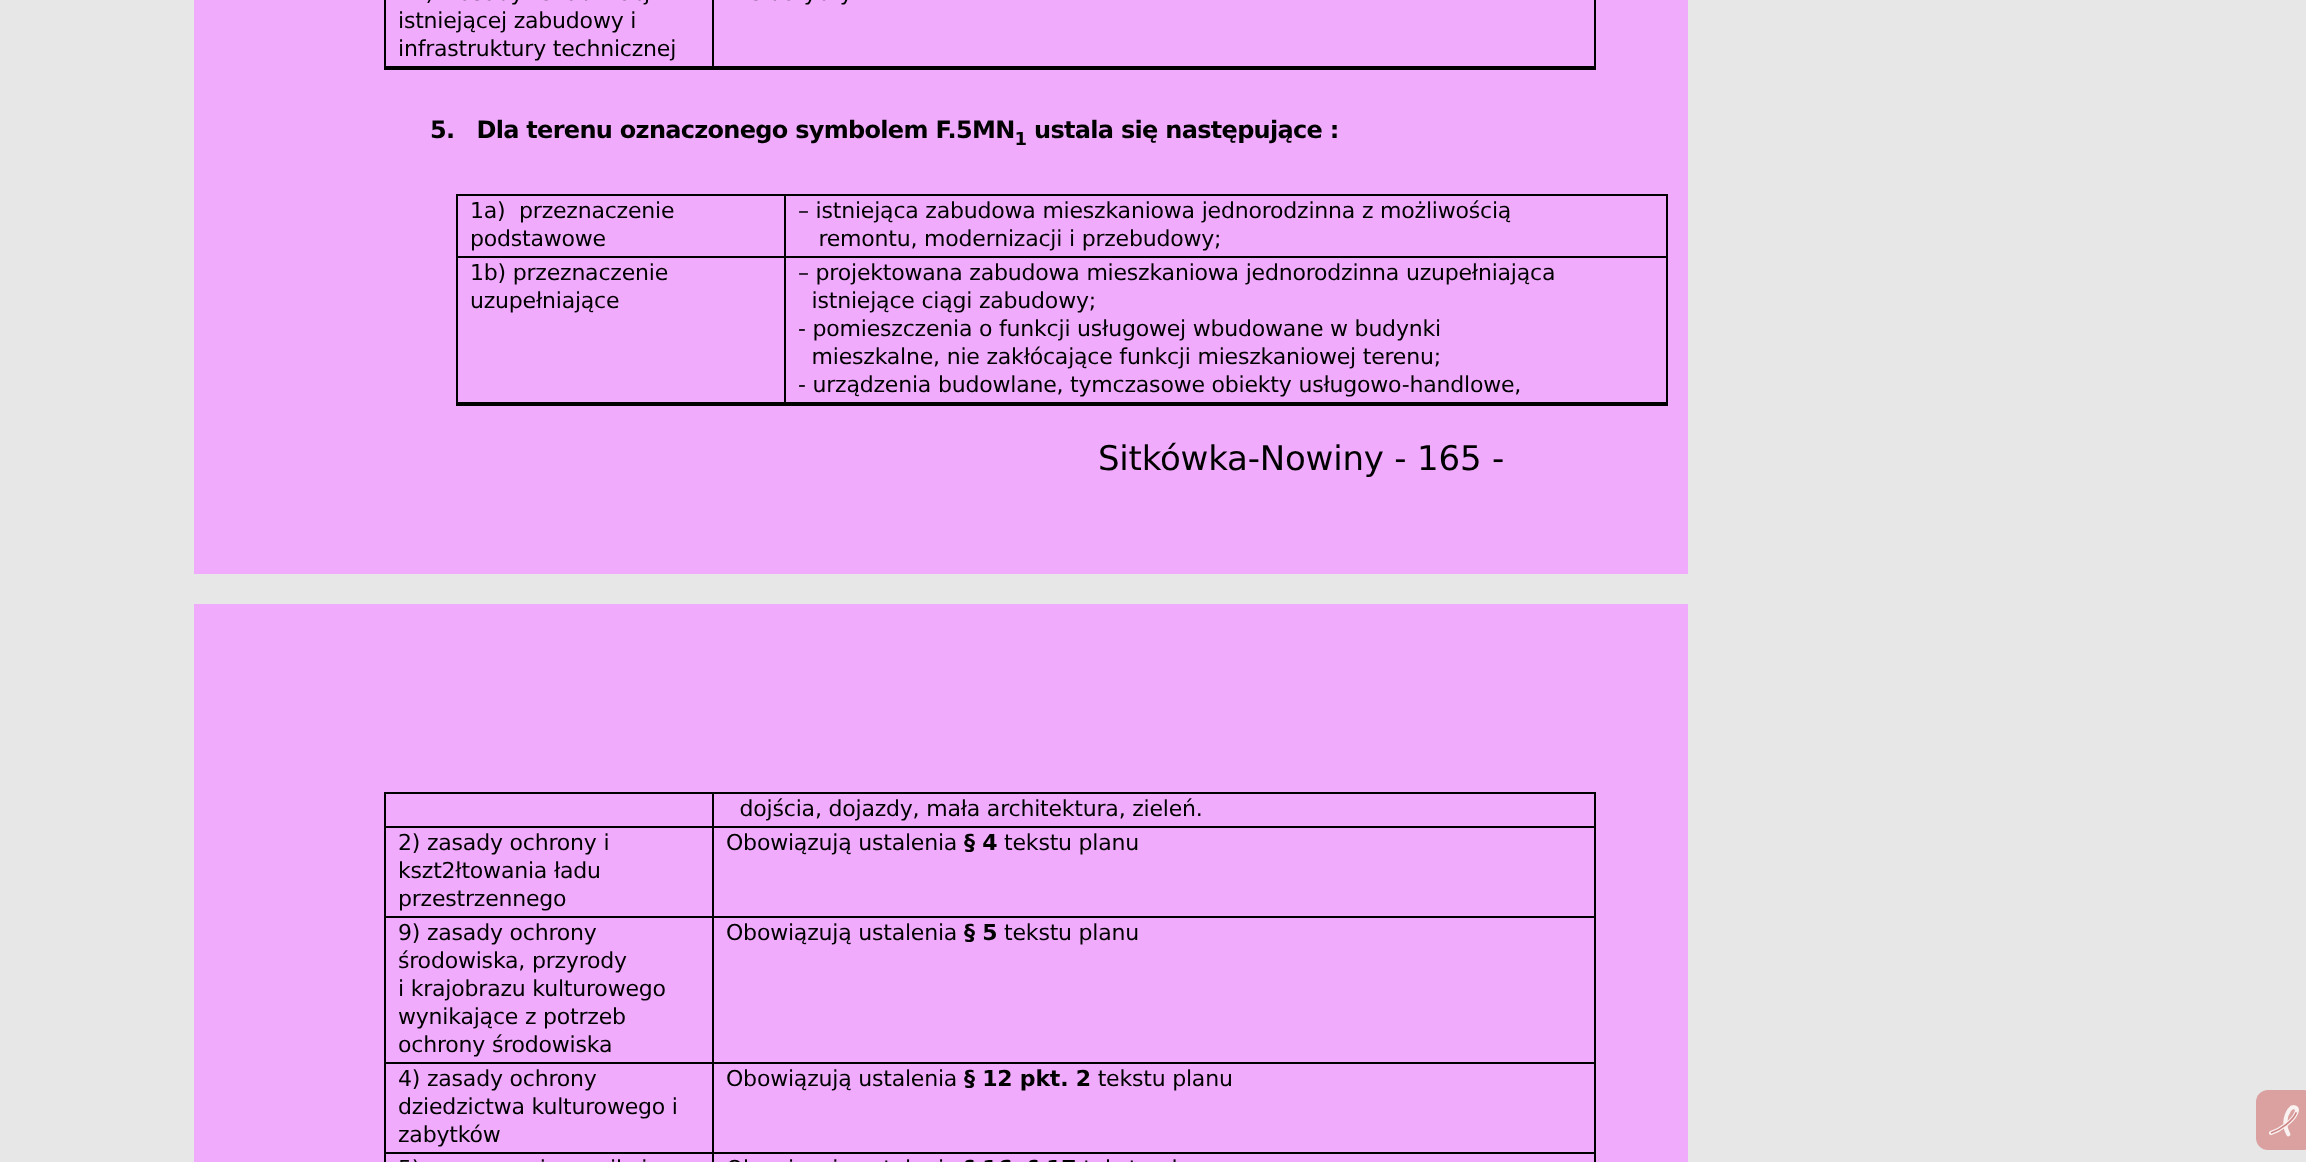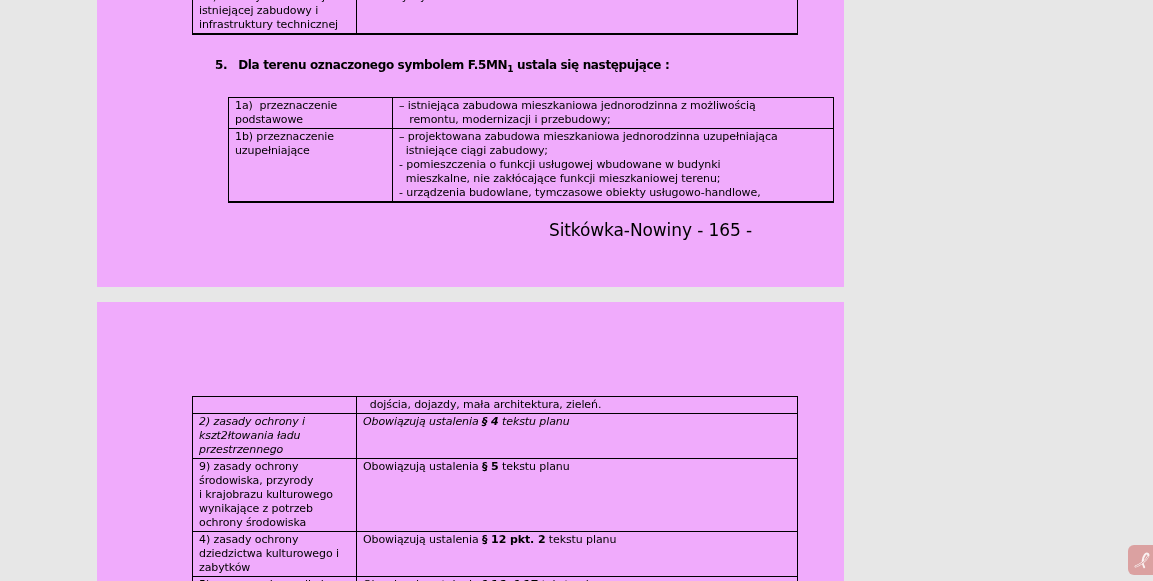--- a/index.html
+++ b/index.html
@@ -59,21 +59,21 @@
 
   #page-footer {
     position:absolute;
     top:220px;
     right:92px;
     font-size:17px;
     letter-spacing:-0.1px;
   }
 
   .row-cont td  { height:17px; }
-  .row-2 td     { height:43px;font-style:italic; }
+  .row-2 td     { height:43px; }
   .row-3 td     { height:73px; }
   .row-4 td     { height:44px;margin-left:12px; }
   .row-5 td     { height:40px; }
 
   #acrobat-button {
     position:absolute;
     left:1128px;
     top:545px;
     width:30px;
     height:30px;

